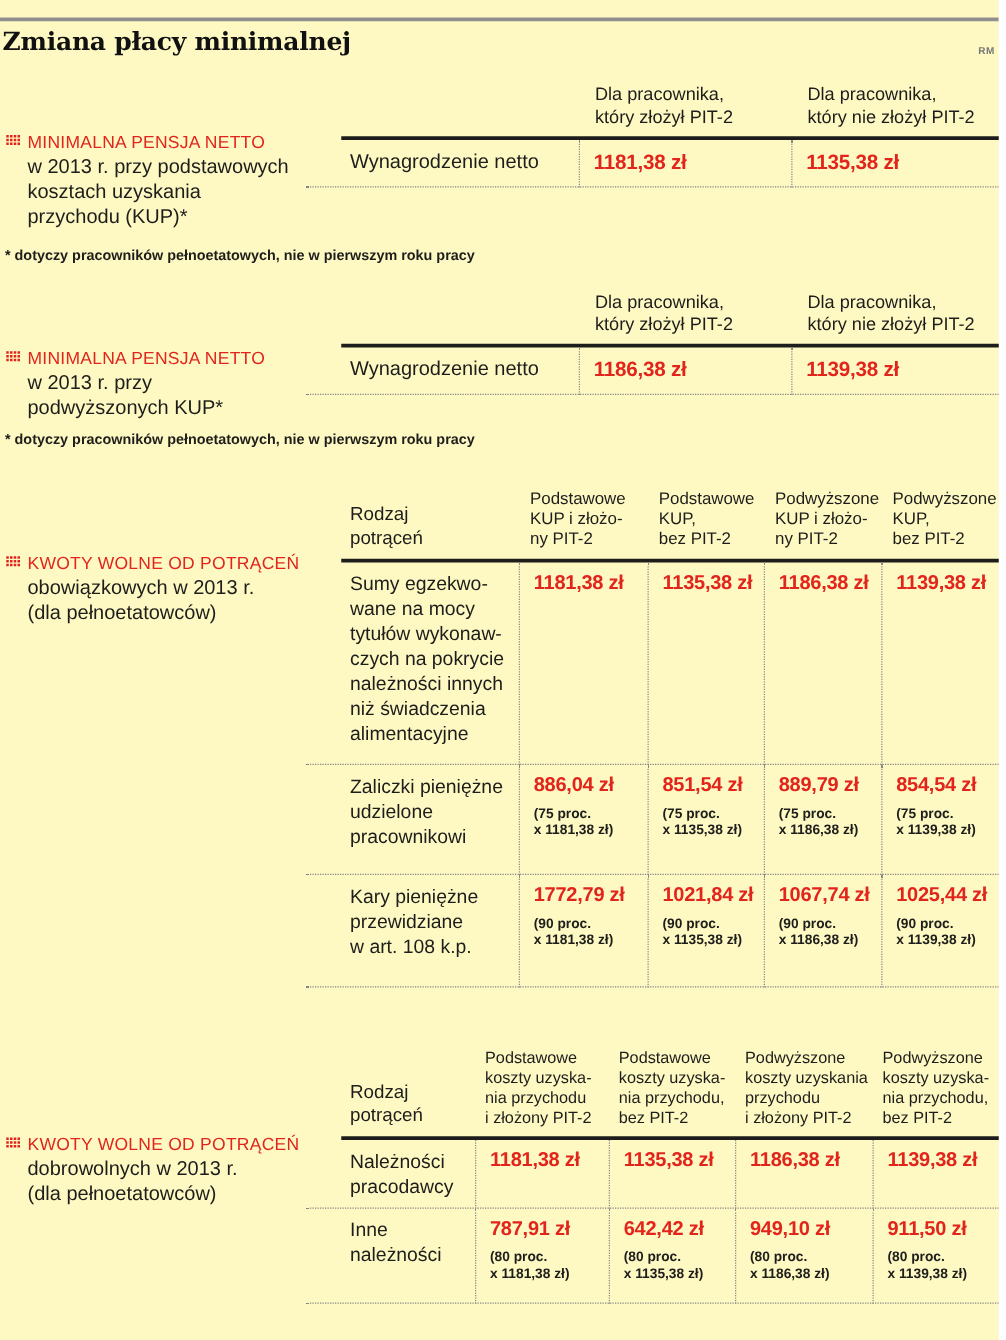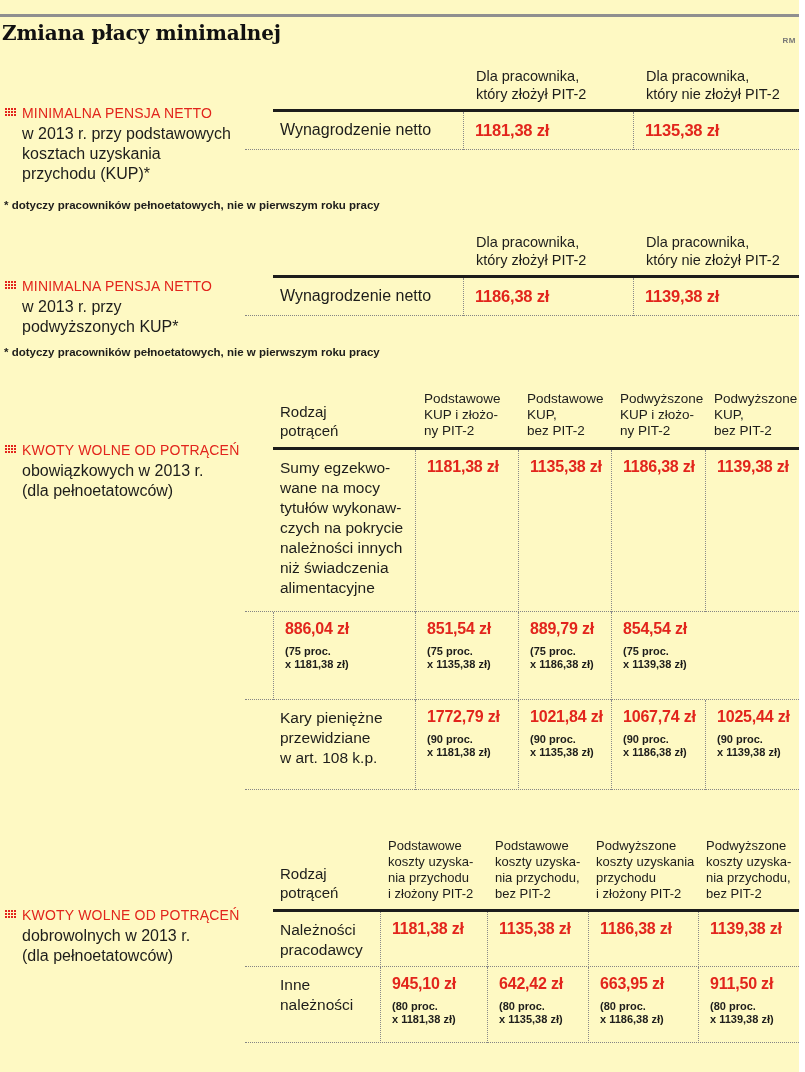--- a/index.html
+++ b/index.html
@@ -153,20 +153,23 @@
       <div class="tcell">
         <div class="val">1186,38 zł</div>
         <div class="note ml"></div>
       </div>
       <div class="tcell">
         <div class="val">1139,38 zł</div>
         <div class="note ml"></div>
       </div>
     </div>
     <div class="trow" style="min-height:88px">
+      <div class="tlabel ml">Zaliczki pieniężne
+udzielone
+pracownikowi</div>
       <div class="tcell">
         <div class="val">886,04 zł</div>
         <div class="note ml">(75 proc.
 x 1181,38 zł)</div>
       </div>
       <div class="tcell">
         <div class="val">851,54 zł</div>
         <div class="note ml">(75 proc.
 x 1135,38 zł)</div>
       </div>
@@ -253,31 +256,31 @@
       </div>
       <div class="tcell">
         <div class="val">1139,38 zł</div>
         <div class="note ml"></div>
       </div>
     </div>
     <div class="trow" style="min-height:76px">
       <div class="tlabel ml">Inne
 należności</div>
       <div class="tcell">
-        <div class="val">945,10 zł</div>
+        <div class="val">787,91 zł</div>
         <div class="note ml">(80 proc.
 x 1181,38 zł)</div>
       </div>
       <div class="tcell">
         <div class="val">642,42 zł</div>
         <div class="note ml">(80 proc.
 x 1135,38 zł)</div>
       </div>
       <div class="tcell">
-        <div class="val">663,95 zł</div>
+        <div class="val">949,10 zł</div>
         <div class="note ml">(80 proc.
 x 1186,38 zł)</div>
       </div>
       <div class="tcell">
         <div class="val">911,50 zł</div>
         <div class="note ml">(80 proc.
 x 1139,38 zł)</div>
       </div>
     </div>
   </div>

